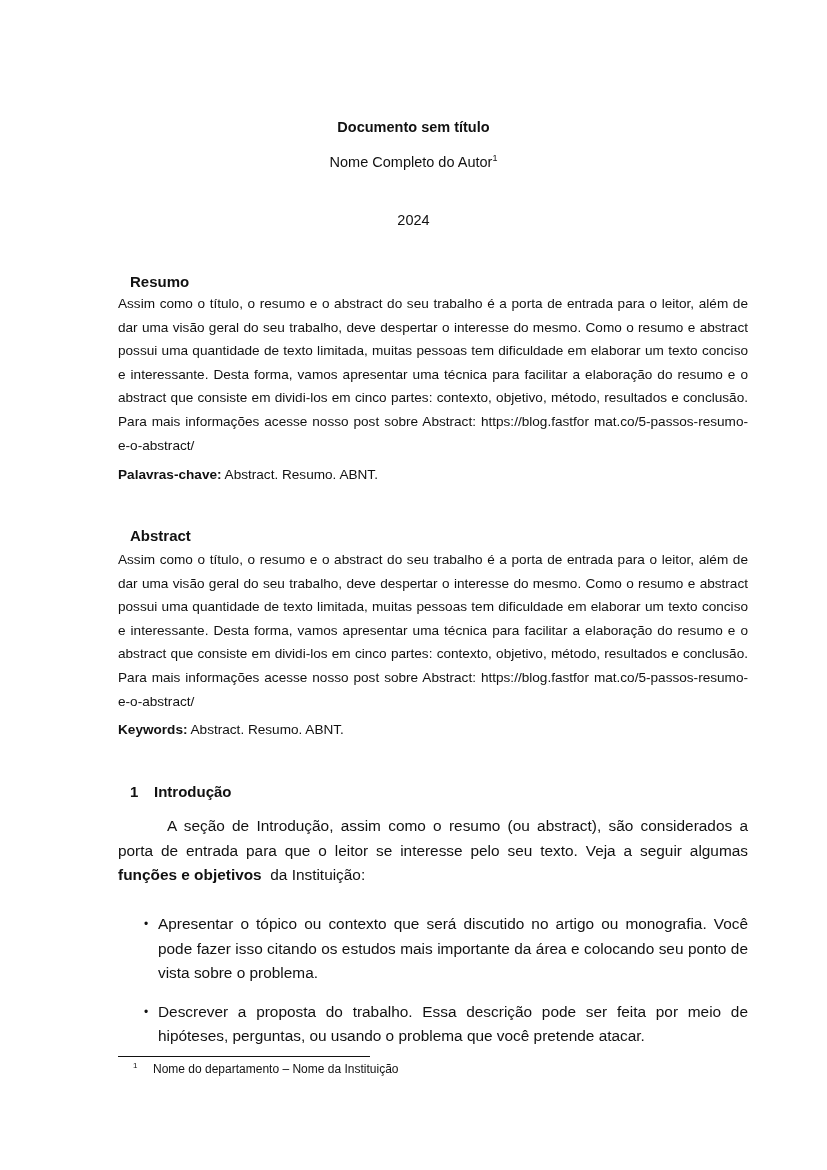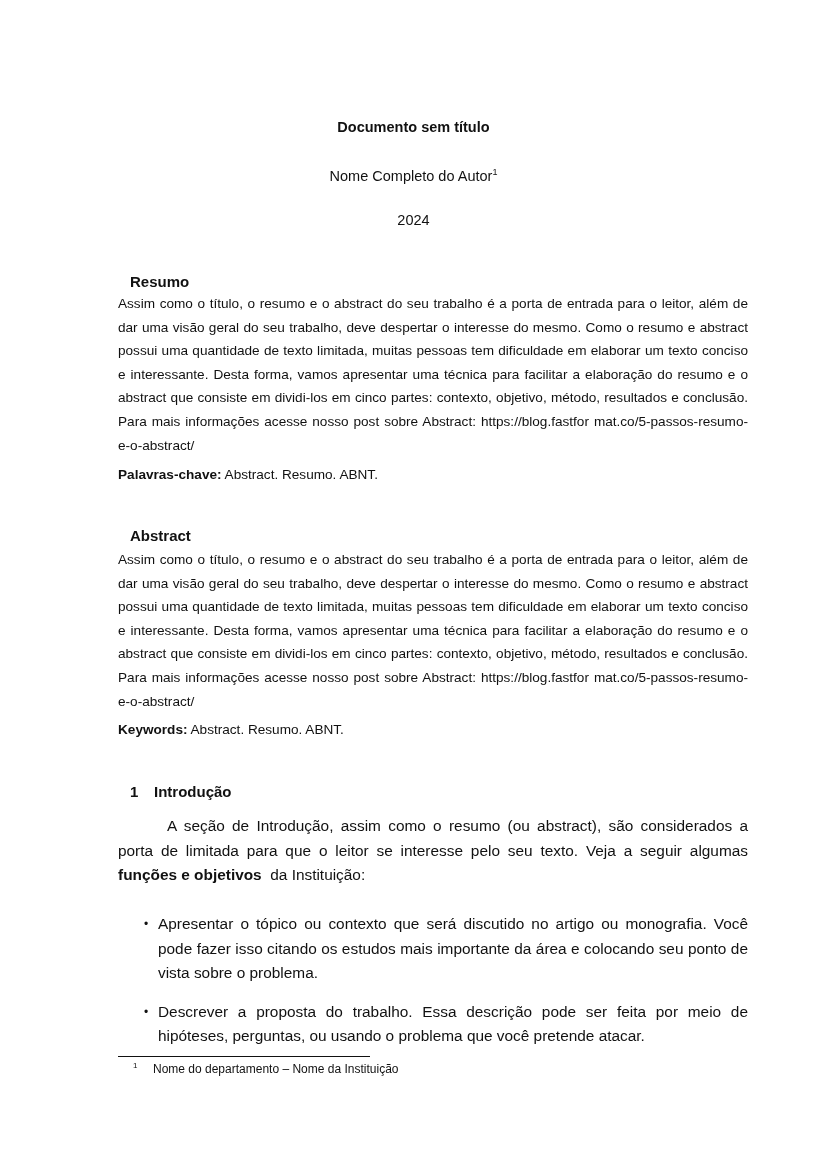--- a/index.html
+++ b/index.html
@@ -1,20 +1,20 @@
 <!DOCTYPE html>
 <html><head>
 <meta charset="utf-8">
 <style>
   html, body { margin: 0; padding: 0; background: #ffffff; }
   body { width: 827px; height: 1170px; position: relative; overflow: hidden; color: #111; font-family: "Liberation Sans", sans-serif; }
   .page { position: absolute; left: 0; top: 0; width: 827px; height: 1170px; }
   .center { position: absolute; left: 0; width: 827px; text-align: center; }
   .title { top: 119px; font-size: 14.5px; font-weight: bold; }
-  .author { top: 168px; font-size: 14.5px; }
+  .author { top: 154px; font-size: 14.5px; }
   .author sup { font-size: 9px; vertical-align: 6px; line-height: 0; }
   .year { top: 212px; font-size: 14.5px; }
   .block { position: absolute; left: 118px; width: 630px; }
   .h { font-size: 15px; font-weight: bold; margin: 12px; }
   .para { font-size: 13.6px; line-height: 23.6px; text-align: justify; margin: 0; text-align-last: left; }
   .kw { font-size: 13.6px; margin: 0; }
   .kw b { font-weight: bold; }
   #resumo-h { top: 261px; }
   #resumo-p { top: 292px; }
   #resumo-kw { top: 467px; }
@@ -57,21 +57,21 @@
   <div class="block" id="abstract-p">
     <p class="para">Assim como o título, o resumo e o abstract do seu trabalho é a porta de entrada para o leitor, além de dar uma visão geral do seu trabalho, deve despertar o interesse do mesmo. Como o resumo e abstract possui uma quantidade de texto limitada, muitas pessoas tem dificuldade em elaborar um texto conciso e interessante. Desta forma, vamos apresentar uma técnica para facilitar a elaboração do resumo e o abstract que consiste em dividi-los em cinco partes: contexto, objetivo, método, resultados e conclusão. Para mais informações acesse nosso post sobre Abstract: https://blog.fastfor mat.co/5-passos-resumo-e-o-abstract/</p>
   </div>
   <div class="block" id="abstract-kw">
     <p class="kw"><b>Keywords:</b> <span>Abstract. Resumo. ABNT.</span></p>
   </div>
 
   <div class="block" id="intro-h">
     <h2 class="h"><span class="num">1</span><span>Introdução</span></h2>
   </div>
-  <p class="block" id="intro-p" style="margin:0;"><span>A seção de Introdução, assim como o resumo (ou abstract), são considerados a porta de limitada para que o leitor se interesse pelo seu texto. Veja a seguir algumas </span><b>funções e objetivos</b><span style="white-space:pre-wrap;">  da Instituição:</span></p>
+  <p class="block" id="intro-p" style="margin:0;"><span>A seção de Introdução, assim como o resumo (ou abstract), são considerados a porta de entrada para que o leitor se interesse pelo seu texto. Veja a seguir algumas </span><b>funções e objetivos</b><span style="white-space:pre-wrap;">  da Instituição:</span></p>
 
   <ul class="bullets">
     <li><span class="dot">•</span><span>Apresentar o tópico ou contexto que será discutido no artigo ou monografia. Você pode fazer isso citando os estudos mais importante da área e colocando seu ponto de vista sobre o problema.</span></li>
     <li><span class="dot">•</span><span>Descrever a proposta do trabalho. Essa descrição pode ser feita por meio de hipóteses, perguntas, ou usando o problema que você pretende atacar.</span></li>
   </ul>
 
   <div class="fn-rule"></div>
   <div class="fn"><span class="fnum">1</span><span>Nome do departamento – Nome da Instituição</span></div>
 
 </div>

